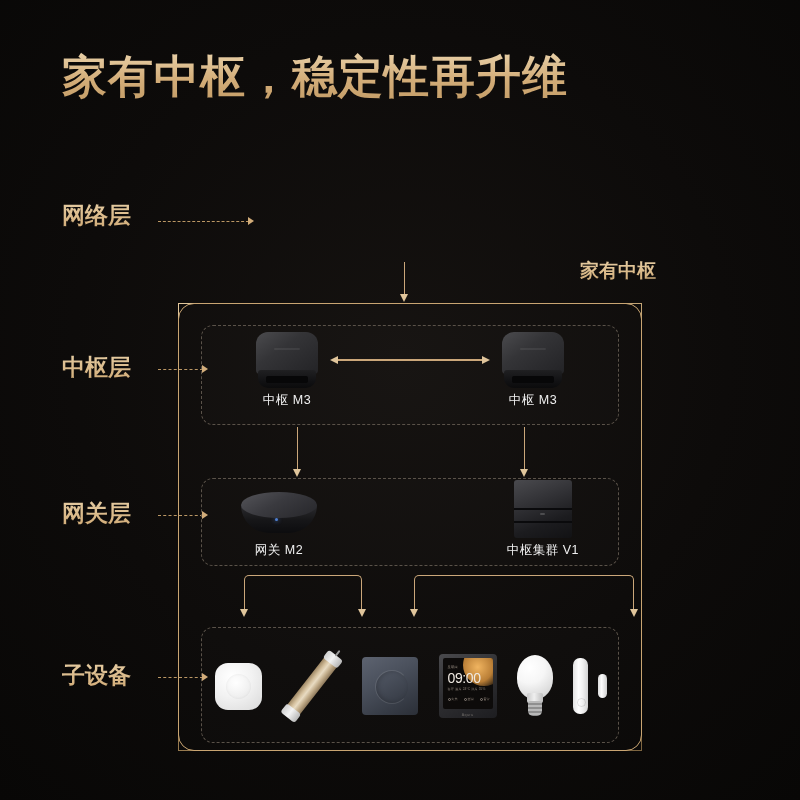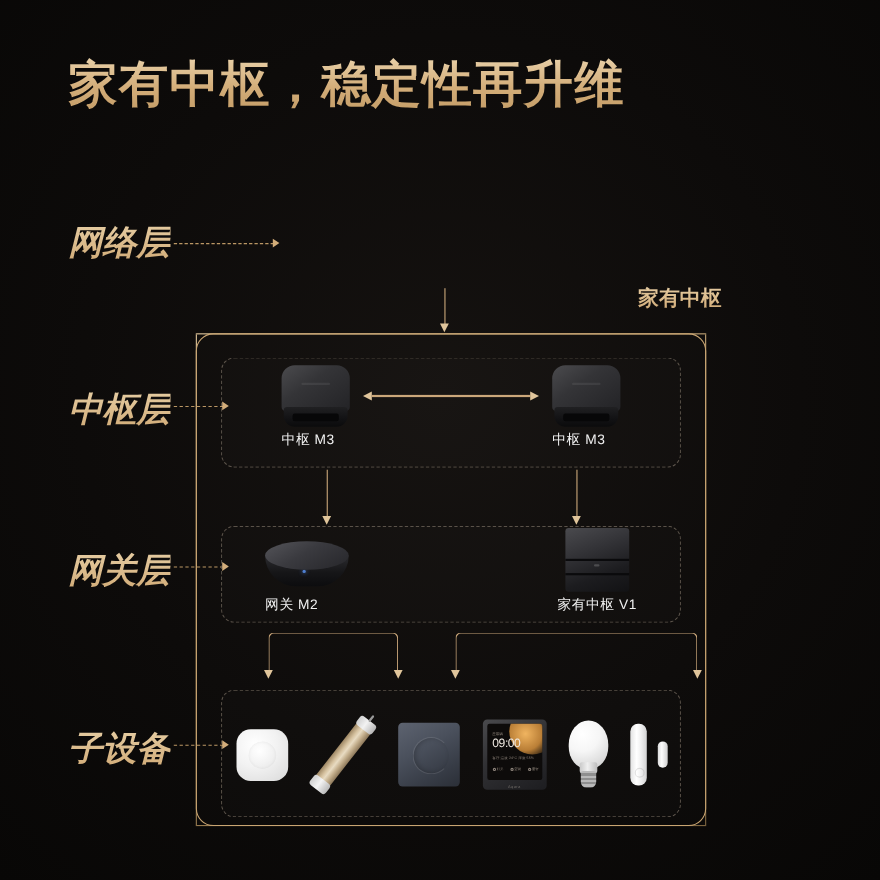--- a/index.html
+++ b/index.html
@@ -42,29 +42,28 @@
     background-clip: text;
     -webkit-text-fill-color: transparent;
     white-space: nowrap;
     text-align: right;
   }
 
   
   .layer-label {
     position: absolute;
     left: 62px;
-    font-size: 31px;
+    font-size: 23px;
     font-weight: bold;
     color: #d3ad79;
     background: linear-gradient(180deg, #e7cfa6 0%, #cfa873 100%);
     -webkit-background-clip: text;
     background-clip: text;
     -webkit-text-fill-color: transparent;
     white-space: nowrap;
-    font-style: italic;
   }
   .layer-label.l-network { top: 200px; }
   .layer-label.l-hub     { top: 352px; }
   .layer-label.l-gateway { top: 498px; }
   .layer-label.l-sub     { top: 660px; }
 
   
   .label-arrow {
     position: absolute;
     height: 10px;
@@ -152,21 +151,21 @@
   .panel.p-gateway { left: 201px; top: 478px; width: 418px; height: 88px;  }
   .panel.p-sub     { left: 201px; top: 627px; width: 418px; height: 116px; }
 
   
   .row {
     position: absolute;
     display: flex;
     align-items: flex-end;
   }
 
-  .dev { position: relative; }
+  .dev { text-align: center; position: relative; }
   .dev .art { margin: 0 auto; position: relative; }
 
   
   .row.r-hub { left: 201px; top: 332px; width: 418px; justify-content: space-between; padding: 0 55px; }
   
   .row.r-gateway { left: 201px; top: 480px; width: 418px; justify-content: space-between; padding: 0 40px; }
   
   .row.r-sub { left: 205px; top: 636px; width: 412px; justify-content: space-around; align-items: center; height: 100px; }
 
   
@@ -405,21 +404,21 @@
     overflow: hidden;
   }
   .scr-glow {
     position: absolute;
     right: -12px; top: -14px;
     width: 42px; height: 42px;
     border-radius: 50%;
     background: radial-gradient(circle at 35% 55%, #f0b460 0%, #b97e36 42%, rgba(60,36,14,0) 72%);
   }
   .scr-top { position: absolute; left: 5px; top: 7px; font-size: 3.2px; color: #9a8f84; letter-spacing: .2px; }
-  .scr-time { position: absolute; left: 5px; top: 13px; font-size: 11px; color: #efe9e1; font-weight: 300; letter-spacing: -.4px; line-height: 1; }
+  .scr-time { position: absolute; left: 5px; top: 13px; font-size: 14px; color: #efe9e1; font-weight: 300; letter-spacing: -.4px; line-height: 1; }
   .scr-sub { position: absolute; left: 5px; top: 29px; font-size: 3.2px; color: #8b8178; letter-spacing: .1px; }
   .scr-icons { position: absolute; left: 5px; top: 39px; display: flex; gap: 6px; }
   .scr-icons span { font-size: 3px; color: #9a8f84; display: flex; align-items: center; gap: 1px; }
   .scr-icons i { display: inline-block; width: 3px; height: 3px; border: .4px solid #8a8078; border-radius: 50%; }
   .sd-screen-brand {
     position: absolute;
     bottom: 1px; left: 0; right: 0;
     text-align: center;
     font-size: 3.6px;
     color: #6e6a66;
@@ -549,21 +548,21 @@
       </div>
       <div class="device-caption">网关 M2</div>
     </div>
     <div class="dev">
       <div class="art wg-art">
         <span class="wg-panel"></span>
         <span class="wg-line l1"></span>
         <span class="wg-line l2"></span>
         <span class="wg-dot"></span>
       </div>
-      <div class="device-caption">家有中枢 V1</div>
+      <div class="device-caption">中枢集群 V1</div>
     </div>
   </div>
 
   <div class="bracket" style="left:244px; top:575px; width:118px; height:36px;"></div>
   <div class="arrow-head-down" style="left:244px; top:609px;"></div>
   <div class="arrow-head-down" style="left:362px; top:609px;"></div>
 
   <div class="bracket" style="left:414px; top:575px; width:220px; height:36px;"></div>
   <div class="arrow-head-down" style="left:414px; top:609px;"></div>
   <div class="arrow-head-down" style="left:634px; top:609px;"></div>

